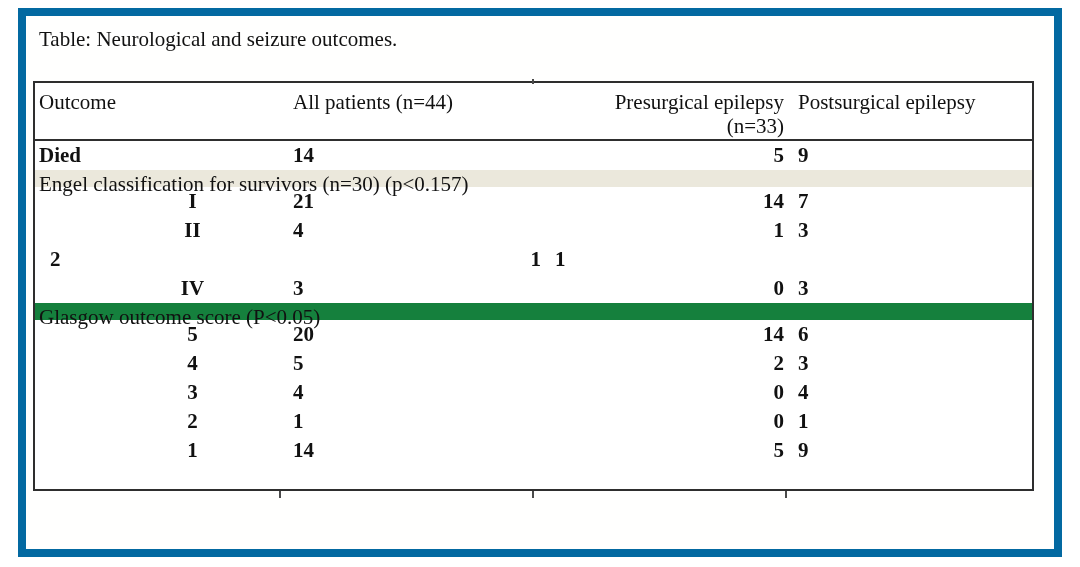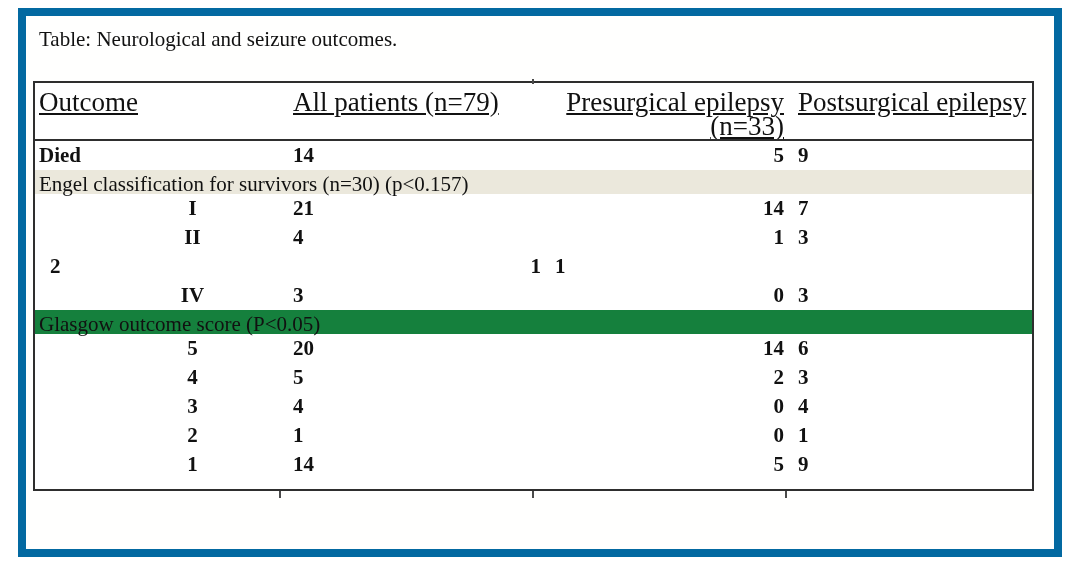--- a/index.html
+++ b/index.html
@@ -19,32 +19,32 @@
   }
   .inner-table{
     position:absolute;left:7px;top:65px;width:1001px;height:410px;
     border:2px solid #2e2e2e;box-sizing:border-box;background:#fff;
   }
   .header-row{
     display:flex;height:58px;box-sizing:border-box;
     border-bottom:2px solid #2e2e2e;
   }
   .hcell{
-    font-size:27px;line-height:24px;padding-top:7px;
-    box-sizing:border-box;overflow:hidden;text-decoration:underline;
+    font-size:21px;line-height:24px;padding-top:7px;
+    box-sizing:border-box;overflow:hidden;
   }
   .c1{width:243px;padding-left:4px;}
   .c2{width:253px;padding-left:15px;}
   .c3{width:253px;padding-left:15px;text-align:right;}
   .c4{width:248px;padding-left:14px;}
   .row{display:flex;height:29px;font-size:21px;line-height:29px;}
   .row .cell{box-sizing:border-box;overflow:hidden;white-space:nowrap;font-weight:bold;}
   .row.sub .c1{text-align:center;padding-left:72px;}
   .section-row{
-    height:24px;font-size:21px;line-height:29px;
+    height:17px;font-size:21px;line-height:29px;
     padding-left:4px;box-sizing:border-box;white-space:nowrap;
     background:#ebe8dc;
   }
   .tick{
     position:absolute;width:2px;background:#4a4a4a;
   }
   .tick.bottom{top:408px;height:7px;}
   .tick.top{top:-4px;height:5px;}
   .t1{left:244px;} .t2{left:497px;} .t3{left:750px;}
 </style>
@@ -58,21 +58,21 @@
   <div class="inner-table">
 
     <span class="tick top t2"></span>
 
     <div class="header-row">
       <div class="hcell c1">
         <div>Outcome</div>
         <div></div>
       </div>
       <div class="hcell c2">
-        <div>All patients (n=79)</div>
+        <div>All patients (n=44)</div>
         <div></div>
       </div>
       <div class="hcell c3">
         <div>Presurgical epilepsy</div>
         <div>(n=33)</div>
       </div>
       <div class="hcell c4">
         <div>Postsurgical epilepsy</div>
       </div>
     </div>

